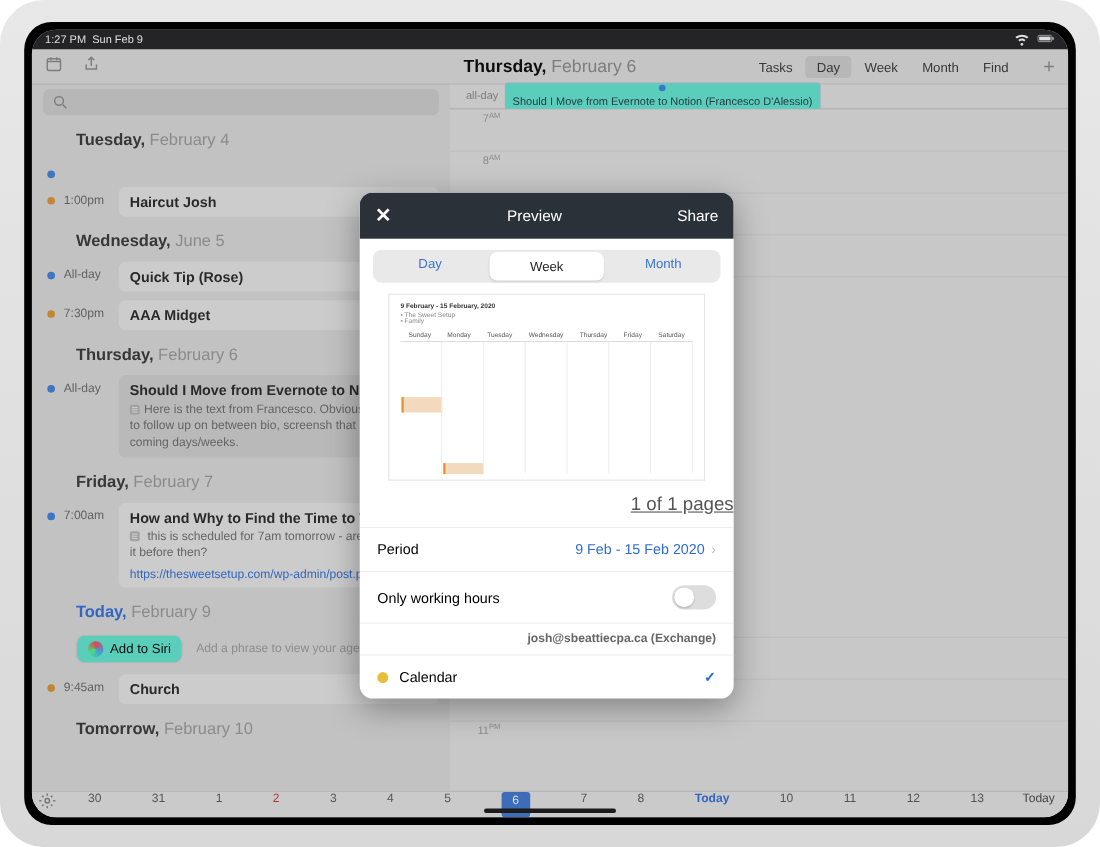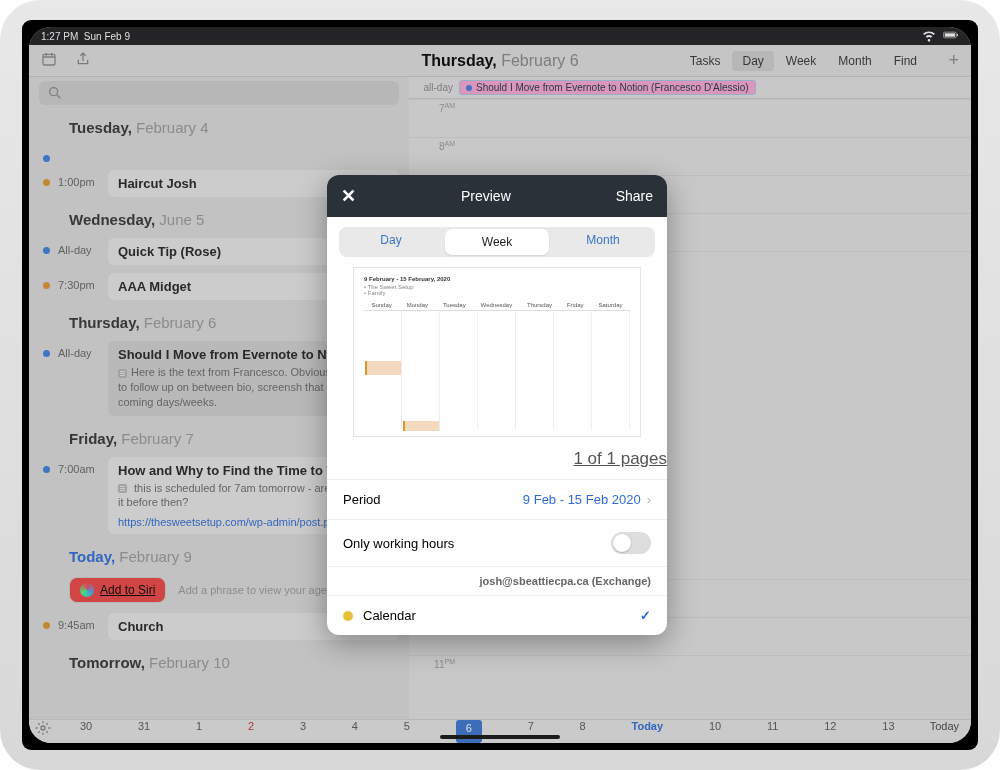--- a/index.html
+++ b/index.html
@@ -5,21 +5,21 @@
   * { box-sizing: border-box; margin: 0; padding: 0; font-family: -apple-system, "Helvetica Neue", Arial, sans-serif; }
   body { background: #fff; overflow: hidden; }
   .device {
     width: 1000px; height: 770px;
     background: linear-gradient(#e8e8e8,#d8d8d8);
     padding: 20px 22px; border-radius: 40px;
     position: relative;
   }
   .bezel {
     width: 100%; height: 100%;
-    background: #000; border-radius: 9px; padding: 7px;
+    background: #000; border-radius: 25px; padding: 7px;
   }
   .screen {
     width: 100%; height: 100%;
     background: #dcdcdc; border-radius: 22px; position: relative; overflow: hidden;
   }
   .statusbar {
     height: 18px; background: #1b1c1e; color: #fff; font-size: 10px;
     display: flex; justify-content: space-between; align-items: center;
     padding: 0 12px;
   }
@@ -49,27 +49,27 @@
   .dot { width:7px; height:7px; border-radius:50%; margin-top:9px; }
   .dot.blue { background:#3c7ee0; }
   .dot.orange { background:#e0932f; }
   .evtime { width:46px; font-size:11px; color:#666; margin:6px 4px 0 8px; text-align:left; }
   .evbox { flex:1; background:#e8e8e8; border-radius:6px; padding:6px 10px; font-size:13px; color:#222; }
   .evbox.sel { background:#d1d1d1; }
   .evtitle { font-weight:600; font-size:13px; }
   .evbody { font-size:11px; color:#6a6a6a; margin-top:3px; line-height:1.35; }
   .evlink { font-size:11px; color:#2d6cd8; margin-top:6px; display:block; }
   .siri { display:flex; align-items:center; gap:12px; margin:6px 14px 6px 40px; }
-  .siripill { display:inline-flex; align-items:center; gap:6px; border:1px solid #cfcfcf; background:#ef4444; border-radius:8px; padding:5px 10px; font-size:12px;text-decoration:underline; }
+  .siripill { display:inline-flex; align-items:center; gap:6px; border:1px solid #cfcfcf; background:#5eead4; border-radius:8px; padding:5px 10px; font-size:12px; }
   .sirihint { font-size:11px; color:#9a9a9a; }
   .siriorb { width:14px; height:14px; border-radius:50%; background: conic-gradient(#f45,#4af,#4f8,#f45); }
   .dayview { flex:1; position:relative; background:#e3e3e3; }
   .alldayrow { height:22px; display:flex; align-items:center; border-bottom:1px solid #cdcdcd; }
   .alldaylabel { width:50px; text-align:right; font-size:10px; color:#888; padding-right:6px; }
-  .alldaychip { background:#f9a8d4; border:1px solid #a9c2e6; border-radius:3px; font-size:10px; padding:1px 6px; display:inline-flex; align-items:center; gap:4px; color:#234; }
+  .alldaychip { background:#5eead4; border:1px solid #a9c2e6; border-radius:3px; font-size:10px; padding:1px 6px; display:inline-flex; align-items:center; gap:4px; color:#234;flex-direction:column; }
   .hourgrid { position:absolute; top:22px; left:0; right:0; bottom:0; }
   .hourrow { height:38px; border-top:1px solid #d6d6d6; display:flex; }
   .hourlabel { width:50px; text-align:right; font-size:10px; color:#9a9a9a; padding:2px 4px 0 0; }
   .bottombar { position:absolute; bottom:0; left:0; right:0; height:24px; background:#e6e6e6; display:flex; border-top:1px solid #cfcfcf; }
   .gear { width:28px; text-align:center; color:#818181; font-size:14px; }
   .dates { flex:1; display:flex; justify-content:space-around; font-size:11px; color:#555; }
   .dates span.sel { background:#3a74d0; color:#fff; border-radius:3px; padding:2px 10px; }
   .dates span.today { color:#2d6cd8; font-weight:600; }
   .dates span.red { color:#c33; }
   .todaybtn { padding:0 12px; font-size:11px; color:#444; }

